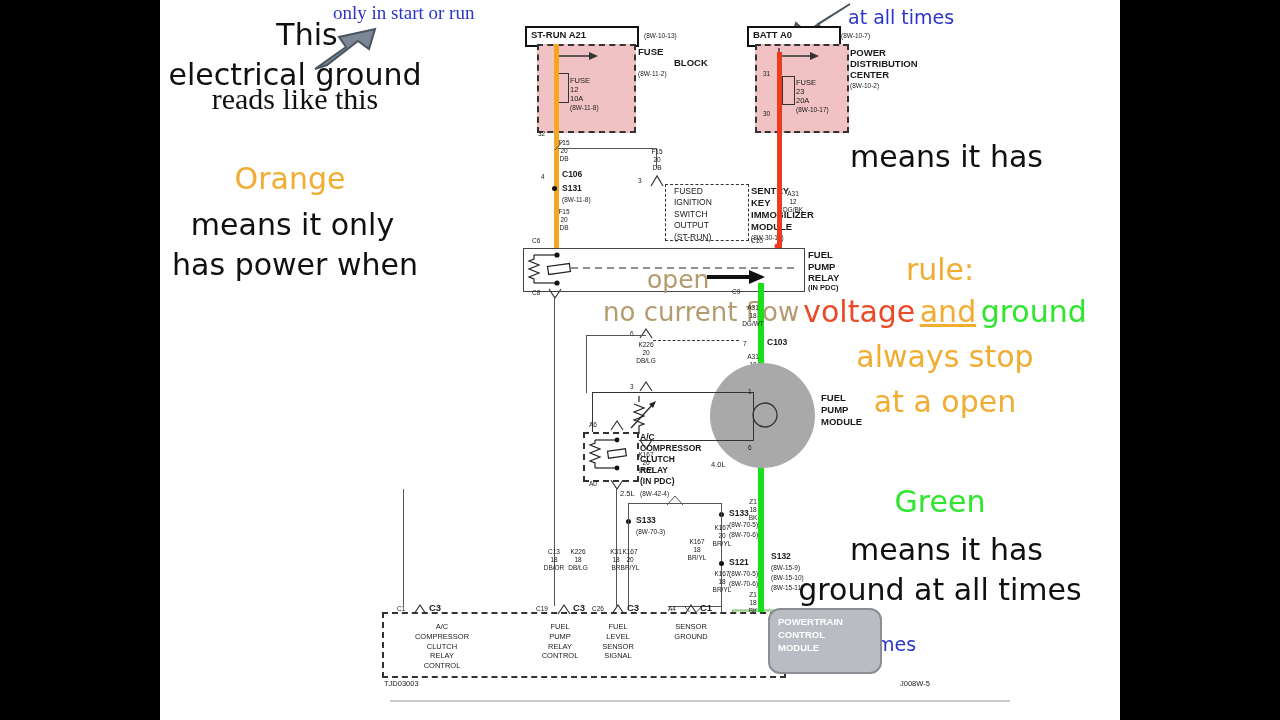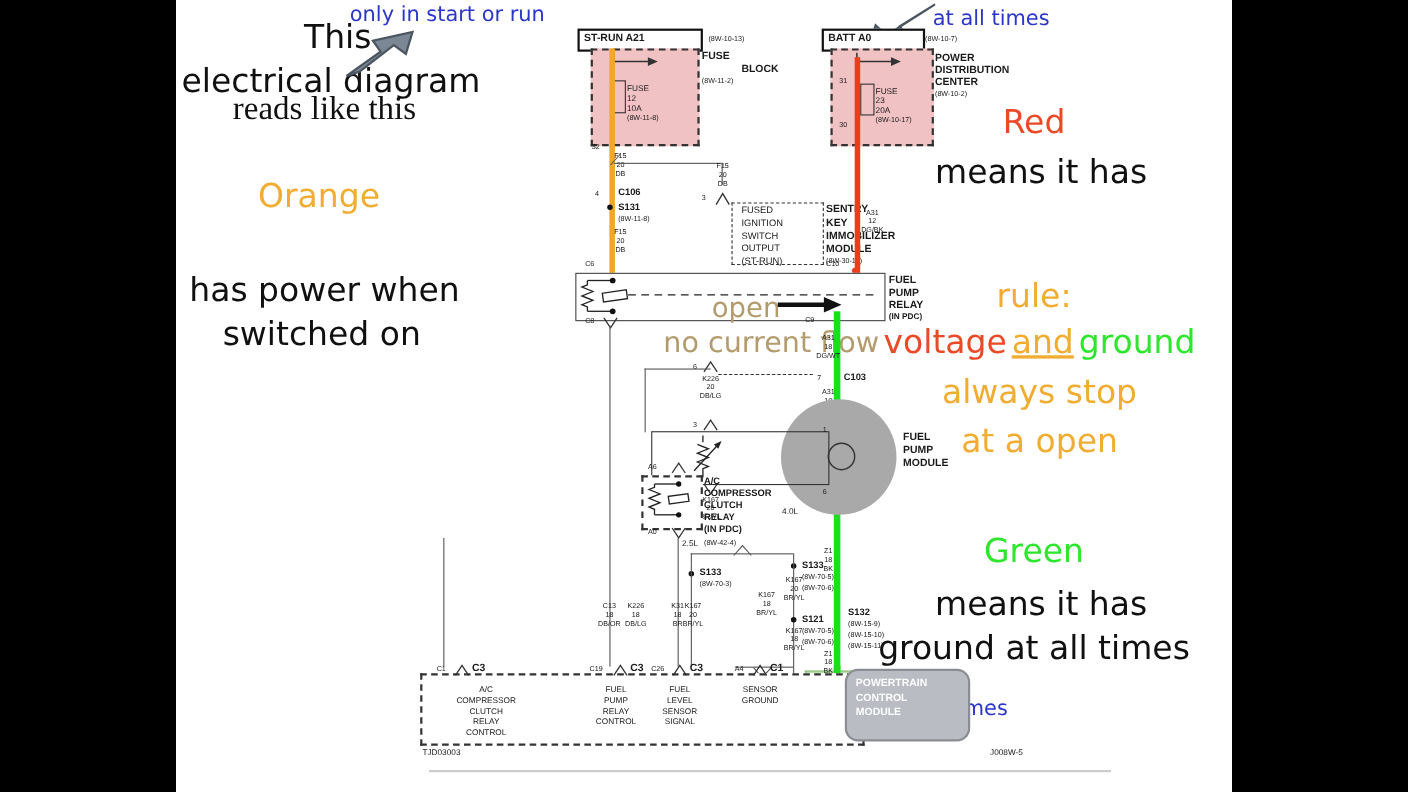--- a/index.html
+++ b/index.html
@@ -37,44 +37,43 @@
   .ctr{text-align:center;}
   svg{display:block;overflow:visible;}
 </style>
 </head>
 <body>
 
 <div id="stage">
   <div id="canvas">
 
     <div class="abs narr narr-lg" style="left:32px;top:18px;width:230px;">This</div>
-    <div class="abs narr narr-lg" style="left:5px;top:58px;width:260px;">electrical diagram</div>
+    <div class="abs narr narr-lg" style="left:5px;top:58px;width:260px;">electrical ground</div>
     <div class="abs narr narr-lg" style="left:10px;top:82px;width:250px;font-family:Liberation Serif, serif;">reads like this</div>
 
     <div class="abs narr narr-lg kw kw-orange" style="left:30px;top:162px;width:200px;">Orange</div>
+    <div class="abs narr narr-lg" style="left:15px;top:208px;width:235px;">means it only</div>
     <div class="abs narr narr-lg" style="left:5px;top:248px;width:260px;">has power when</div>
-    <div class="abs narr narr-lg" style="left:15px;top:288px;width:235px;">switched on</div>
-
-    <div class="abs narr narr-lg kw kw-red" style="left:700px;top:95px;width:160px;">Red</div>
+
     <div class="abs narr narr-lg" style="left:690px;top:140px;width:180px;">means it has</div>
 
     <div class="abs narr narr-lg kw-orange" style="left:700px;top:253px;width:160px;">rule:</div>
     <div class="abs" style="left:625px;top:295px;width:320px;text-align:center;white-space:nowrap;">
       <span class="narr narr-lg kw-red" style="display:inline;">voltage</span>
       <span class="narr narr-lg kw-orange" style="display:inline;text-decoration:underline;">and</span>
       <span class="narr narr-lg kw-green" style="display:inline;">ground</span>
     </div>
     <div class="abs narr narr-lg kw-orange" style="left:650px;top:340px;width:270px;">always stop</div>
     <div class="abs narr narr-lg kw-orange" style="left:660px;top:385px;width:250px;">at a open</div>
 
     <div class="abs narr narr-lg kw kw-green" style="left:690px;top:485px;width:180px;">Green</div>
     <div class="abs narr narr-lg" style="left:690px;top:533px;width:180px;">means it has</div>
     <div class="abs narr narr-lg" style="left:620px;top:573px;width:320px;">ground at all times</div>
 
-    <div class="abs blue-note" style="left:158px;top:2px;">only in start or run</div>
+    <div class="abs blue-note" style="left:173px;top:2px;font-family:Liberation Serif, serif;">only in start or run</div>
     <svg class="abs" style="left:153px;top:17px;" width="110" height="55">
       <polygon points="2,52 33,30 26,20 62,12 56,32 45,24 14,48" fill="#7b8794" stroke="#4a5560" stroke-width="2"></polygon>
     </svg>
 
     <div class="abs blue-note" style="left:688px;top:6px;">at all times</div>
     <svg class="abs" style="left:590px;top:2px;" width="110" height="52">
       <polygon points="100,2 68,22 76,32 40,41 46,21 56,30 89,9" fill="#7b8794" stroke="#4a5560" stroke-width="2"></polygon>
     </svg>
 
     <div class="abs blue-note" style="left:650px;top:633px;">at all times</div>

